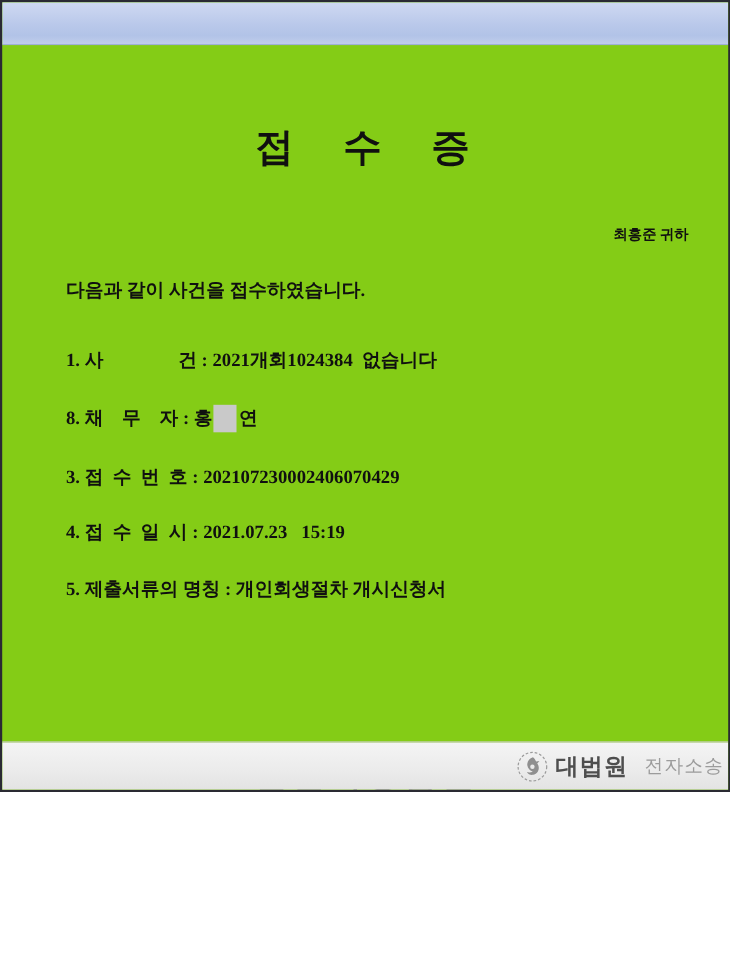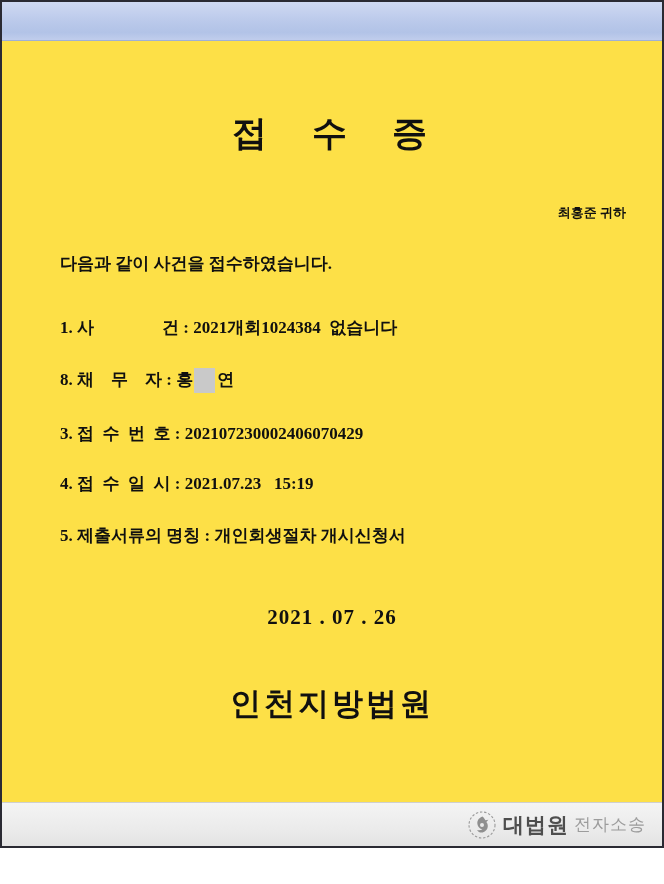--- a/index.html
+++ b/index.html
@@ -1,21 +1,21 @@
 <!DOCTYPE html>
 <html><head>
 <meta charset="utf-8">
 <style>
   html,body{margin:0;padding:0;background:#fff;}
   .page{
     position:relative;
-    width:664px;height:848px;
+    width:664px;height:720px;
     box-sizing:border-box;
     border:2px solid #2a2a33;
-    background:#fde047;
+    background:#84cc16;
     overflow:hidden;
     font-family:"Liberation Serif","DejaVu Serif",serif;
     color:#101010;
   }
   .topbar{
     position:absolute;top:0;left:0;right:0;height:38px;
     background:linear-gradient(to bottom,#cfd9f2 0%,#b9c8ea 55%,#b2c3e7 80%,#c0cdec 100%);
     border-bottom:1px solid #9fb0d6;
   }
   .doc-title{
@@ -71,30 +71,30 @@
     font-size:17px;font-weight:bold;
     white-space:pre;
   }
   .footer{
     position:absolute;left:0;right:0;bottom:0;height:44px;
     background:linear-gradient(to bottom,#f4f4f4 0%,#ebebeb 60%,#e3e3e3 100%);
     border-top:1px solid #cfcfcf;
     display:flex;
     align-items:center;
     justify-content:flex-end;
-    padding-right:16px;
+    padding-right:4px;
     box-sizing:border-box;
     font-family:"Liberation Sans","DejaVu Sans",sans-serif;
   }
   .seal{margin-right:6px;display:inline-flex;}
   .logo-court{
     font-size:21px;font-weight:bold;color:#4e4e4e;letter-spacing:1px;
   }
   .logo-service{
-    font-size:17px;color:#9c9c9c;margin-left:5px;letter-spacing:1px;
+    font-size:17px;color:#9c9c9c;margin-left:15px;letter-spacing:1px;
   }
 </style>
 </head>
 <body>
 
 <div class="page">
 
   <div class="topbar"></div>
 
   <div class="doc-title">접　수　증</div>
@@ -106,21 +106,20 @@
   <div class="row row-1"><span>1. 사　　　　건 : </span><span>2021개회1024384  없습니다</span></div>
 
   <div class="row row-2"><span>8. 채　무　자 : </span><span>홍</span><span class="redaction"></span><span>연</span></div>
 
   <div class="row row-3"><span>3. 접  수  번  호 : </span><span>202107230002406070429</span></div>
 
   <div class="row row-4"><span>4. 접  수  일  시 : </span><span>2021.07.23   15:19</span></div>
 
   <div class="row row-5"><span>5. 제출서류의 명칭 : </span><span>개인회생절차 개시신청서</span></div>
 
-  <div class="issue-date">2021 . 07 . 26</div>
 
   <div class="court-name">인천지방법원</div>
 
 
   <div class="footer">
     <span class="seal">
       <svg width="30" height="30" viewBox="0 0 30 30" aria-hidden="true">
         <circle cx="15" cy="15" r="13" fill="none" stroke="#9a9a9a" stroke-width="1.1" stroke-dasharray="2.4 1.8"></circle>
         <path d="M15.5 6.5 c-3.4 1 -5.6 4.2 -5.1 7.4 c.4 2.7 2.4 4.8 5 5.4 c-1.6 1.1 -3.7 1.3 -5.4 .6 c1.1 2 3.5 3 5.7 2.5 c3-.7 5.1-3.3 5.1-6.3 c0-1.5-.5-2.9-1.4-4 l2-2.3 l-3 .5 c-.8-1.7-1.7-2.8-2.9-3.8 z" fill="#8f8f8f"></path>
         <circle cx="15" cy="15" r="2" fill="#e9e9e9"></circle>

